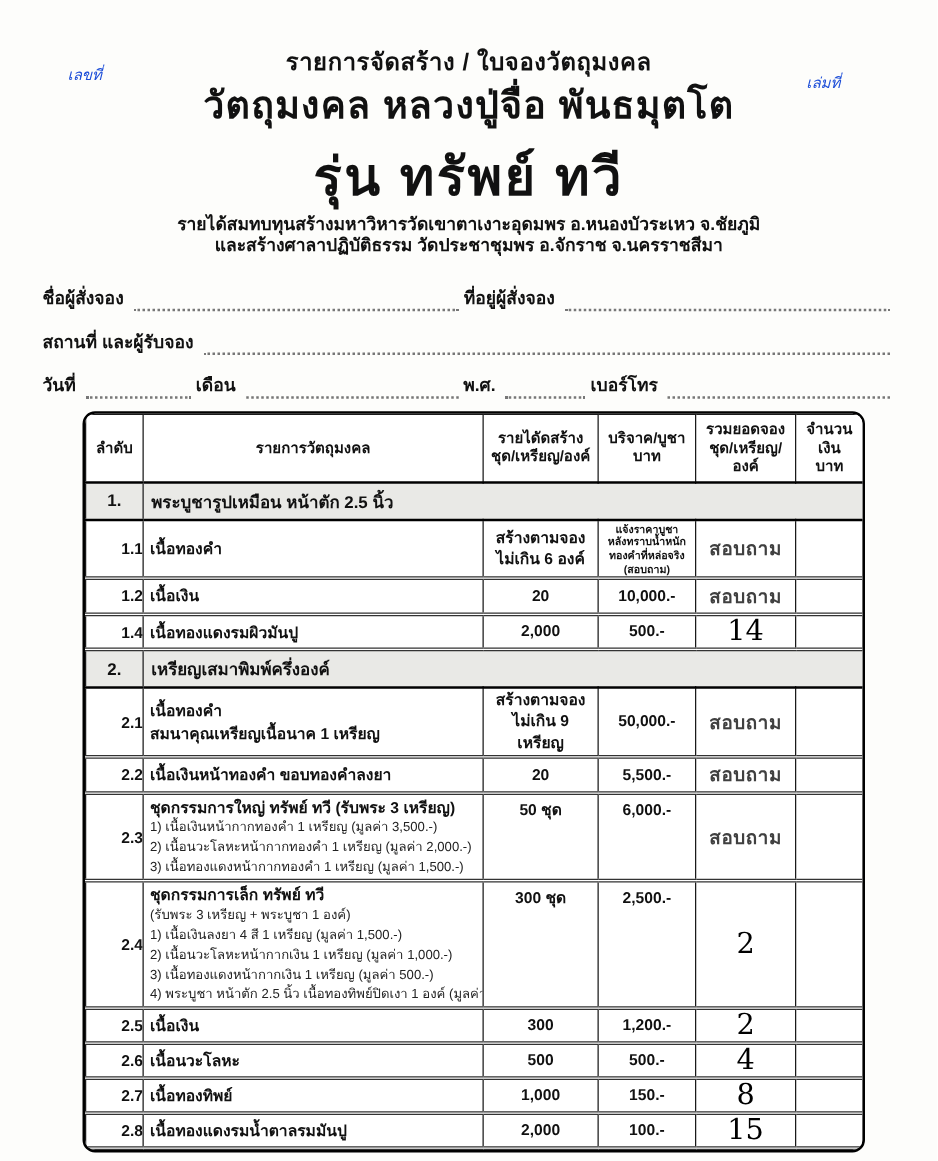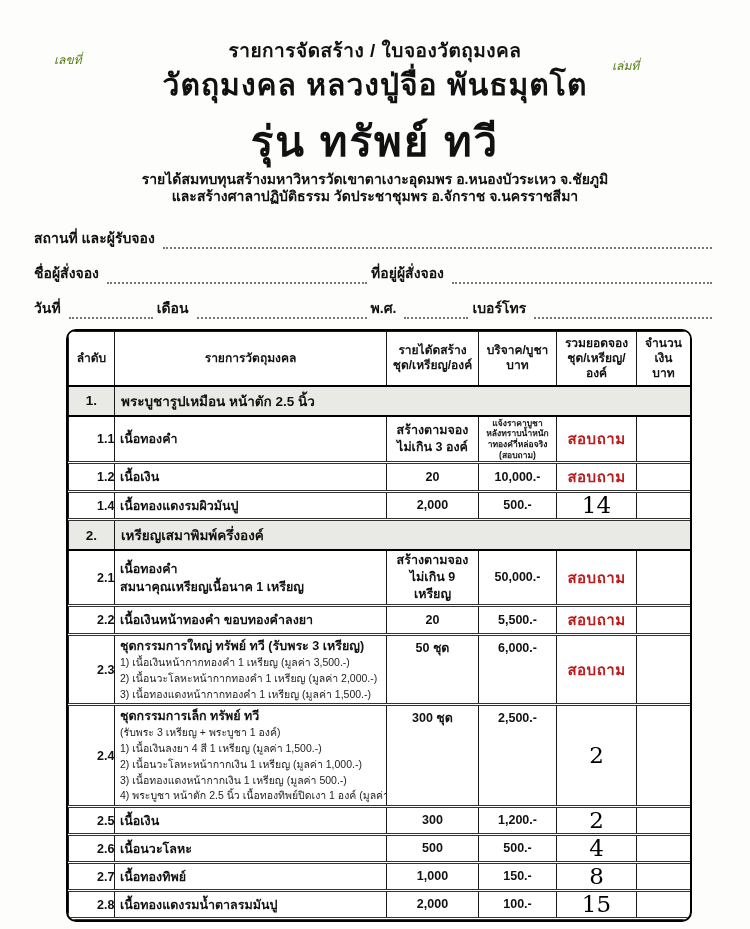--- a/index.html
+++ b/index.html
@@ -3,23 +3,23 @@
 <meta charset="utf-8">
 <style>
   html,body{margin:0;padding:0;}
   body{
     width:750px;height:929px;background:#ffffff;color:#111;
     font-family:"Liberation Sans","DejaVu Sans",sans-serif;
     -webkit-font-smoothing:antialiased;overflow:hidden;
   }
   .sheet{position:relative;width:750px;height:929px;background:#fdfdfb;}
   
-  .corner{position:absolute;font-size:12px;color:#4d7c0f;font-style:italic;}
+  .corner{position:absolute;font-size:12px;color:#1d4ed8;font-style:italic;}
   .corner.left{left:54px;top:50px;}
-  .corner.right{left:612px;top:56px;}
+  .corner.right{left:645px;top:56px;}
   .head{padding-top:40px;text-align:center;line-height:1.15;}
   .h-title{font-size:19px;font-weight:bold;letter-spacing:.5px;}
   .h-sub{font-size:30px;font-weight:bold;margin-top:6px;letter-spacing:1px;}
   .h-edition{font-size:42px;font-weight:bold;margin-top:16px;letter-spacing:2px;}
   .h-purpose{font-size:14px;font-weight:bold;margin-top:4px;}
   .h-purpose2{font-size:14px;font-weight:bold;margin-top:1px;}
   
   .form{padding:10px 34px 0 34px;font-size:14px;font-weight:bold;}
   .frow{display:flex;align-items:flex-end;margin-top:13px;}
   .frow .lbl{white-space:nowrap;padding-right:4px;}
@@ -48,48 +48,48 @@
   tr.section-row td.c-no{text-align:center;}
   tr.item-row td{border-bottom:3px double #333;}
   .c-no{text-align:center;font-weight:bold;font-size:12.5px;padding-left:28px;}
   .c-name{vertical-align:middle;}
   .nm{font-weight:bold;font-size:12.5px;line-height:1.45;}
   .dt{font-size:10.5px;line-height:1.5;white-space:nowrap;color:#222;}
   .c-qty,.c-price{text-align:center;font-weight:bold;font-size:12.5px;line-height:1.35;}
   .c-res,.c-amt{text-align:center;}
   tr.va-top .c-qty,tr.va-top .c-price{vertical-align:top;padding-top:4px;}
   .pn{font-size:8.5px;font-weight:bold;line-height:1.25;}
-  .ask{color:#b91c1c;font-weight:bold;font-size:15px;letter-spacing:.5px;}
+  .ask{color:#404040;font-weight:bold;font-size:15px;letter-spacing:.5px;}
   .hand{font-family:"DejaVu Serif","Liberation Serif",serif;font-size:23px;line-height:1;color:#000;}
 </style>
 </head>
 <body>
 
 <div class="sheet">
 
   <div class="corner left">เลขที่</div>
   <div class="corner right">เล่มที่</div>
 
   <div class="head">
     <div class="h-title">รายการจัดสร้าง / ใบจองวัตถุมงคล</div>
     <div class="h-sub">วัตถุมงคล หลวงปู่จื่อ พันธมุตโต</div>
     <div class="h-edition">รุ่น ทรัพย์ ทวี</div>
     <div class="h-purpose">รายได้สมทบทุนสร้างมหาวิหารวัดเขาตาเงาะอุดมพร อ.หนองบัวระเหว จ.ชัยภูมิ</div>
     <div class="h-purpose2">และสร้างศาลาปฏิบัติธรรม วัดประชาชุมพร อ.จักราช จ.นครราชสีมา</div>
   </div>
 
   <div class="form">
     <div class="frow">
-      <span class="lbl">สถานที่ และผู้รับจอง</span>
+      <span class="lbl">ชื่อผู้สั่งจอง</span>
+      <span class="dots"></span>
+      <span class="lbl">ที่อยู่ผู้สั่งจอง</span>
       <span class="dots"></span>
     </div>
     <div class="frow">
-      <span class="lbl">ชื่อผู้สั่งจอง</span>
-      <span class="dots"></span>
-      <span class="lbl">ที่อยู่ผู้สั่งจอง</span>
+      <span class="lbl">สถานที่ และผู้รับจอง</span>
       <span class="dots"></span>
     </div>
     <div class="frow">
       <span class="lbl">วันที่</span>
       <span class="dots w90"></span>
       <span class="lbl">เดือน</span>
       <span class="dots w180"></span>
       <span class="lbl">พ.ศ.</span>
       <span class="dots w70"></span>
       <span class="lbl">เบอร์โทร</span>
@@ -138,26 +138,26 @@
             <td class="c-no">1.</td>
             <td class="sec-title" colspan="5">พระบูชารูปเหมือน หน้าตัก 2.5 นิ้ว</td>
           </tr>
           <tr class="item-row">
             <td class="c-no">1.1</td>
             <td class="c-name">
               <div class="nm">เนื้อทองคำ</div>
             </td>
             <td class="c-qty">
               <div>สร้างตามจอง</div>
-              <div>ไม่เกิน 3 องค์</div>
+              <div>ไม่เกิน 6 องค์</div>
             </td>
             <td class="c-price">
               <div class="pn">แจ้งราคาบูชา</div>
               <div class="pn">หลังทราบน้ำหนัก</div>
-              <div class="pn">าทองคำี่หล่อจริง</div>
+              <div class="pn">ทองคำที่หล่อจริง</div>
               <div class="pn">(สอบถาม)</div>
             </td>
             <td class="c-res"><span class="ask">สอบถาม</span></td>
             <td class="c-amt"></td>
           </tr>
           <tr class="item-row">
             <td class="c-no">1.2</td>
             <td class="c-name">
               <div class="nm">เนื้อเงิน</div>
             </td>

